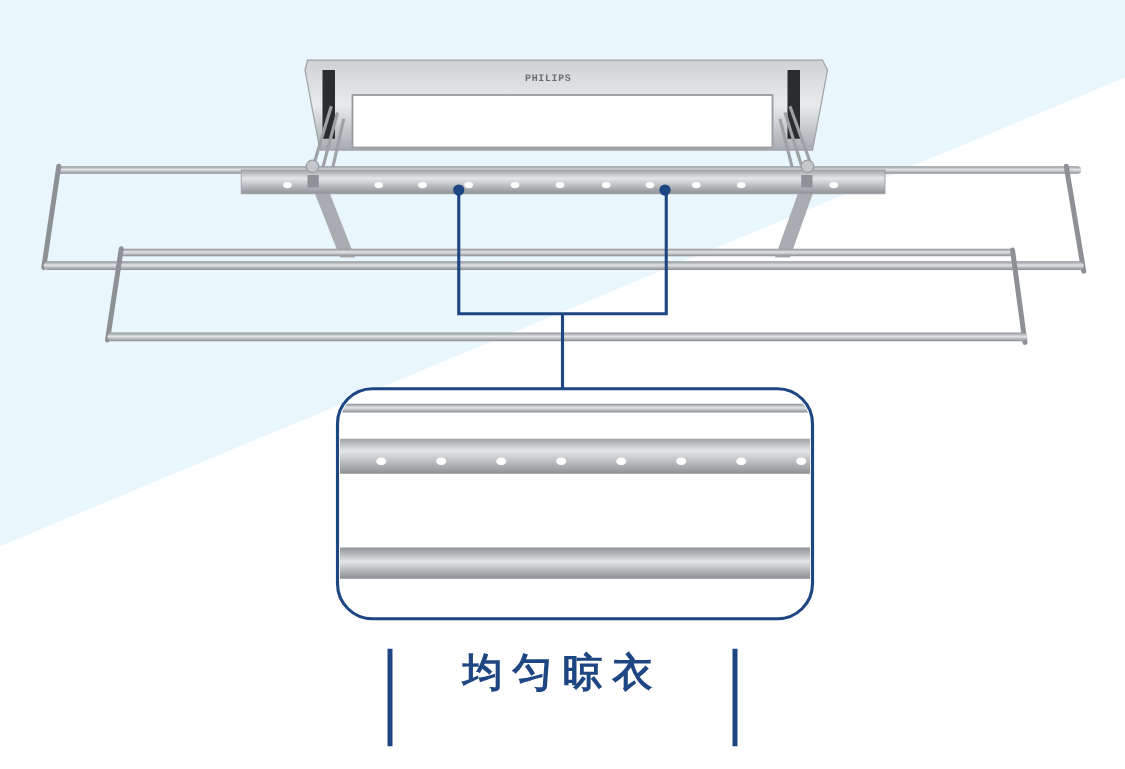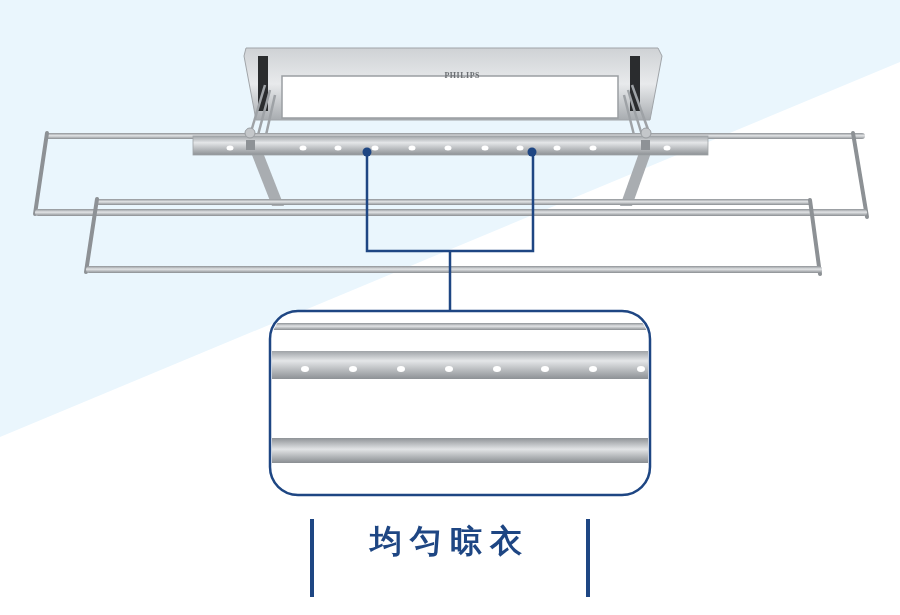--- a/index.html
+++ b/index.html
@@ -1,25 +1,25 @@
 <!DOCTYPE html>
 <html><head>
 <meta charset="utf-8">
 <style>
   html, body { margin: 0; padding: 0; }
   body { width: 900px; height: 615px; position: relative; overflow: hidden; background: #ffffff; font-family: "DejaVu Sans", sans-serif; }
   .stage { position: absolute; left: 0; top: 0; width: 900px; height: 615px; }
   .bg { position: absolute; inset: 0; }
   svg.scene { position: absolute; left: 0; top: 0; }
-  .brand { position: absolute; left: 420px; top: 71px; width: 60px; text-align: right; font-family: Liberation Serif, serif; font-size: 8px; font-weight: bold; color: #6b6f73; letter-spacing: 0.5px; }
+  .brand { position: absolute; left: 420px; top: 59px; width: 60px; text-align: left; font-family: Liberation Mono, monospace; font-size: 8px; font-weight: bold; color: #6b6f73; letter-spacing: 0.5px; }
   .caption { position: absolute; left: 305px; top: 517px; width: 290px; height: 80px; }
   .caption .bar-l, .caption .bar-r { position: absolute; top: 2px; width: 4px; height: 78px; background: #1e4683; }
   .caption .bar-l { left: 5px; }
   .caption .bar-r { right: 5px; }
-  .caption .title { position: absolute; left: 0; right: 0; top: 4px; text-align: center; font-family: Liberation Sans, sans-serif; font-weight: bold; font-size: 32px; letter-spacing: 8px; color: #1e4683; line-height: 40px; }
+  .caption .title { position: absolute; left: 0; right: 0; top: 4px; text-align: center; font-family: Liberation Mono, monospace; font-weight: bold; font-size: 32px; letter-spacing: 8px; color: #1e4683; line-height: 40px; }
   .caption .subtitle { position: absolute; left: 0; right: 0; top: 48px; text-align: center; font-family: "DejaVu Sans", sans-serif; font-size: 20px; letter-spacing: 2px; color: #1e4683; line-height: 26px; }
 </style>
 </head>
 <body>
 
 <div class="stage">
 
   <svg class="bg" width="900" height="615" viewBox="0 0 900 615">
     <polygon points="0,0 900,0 900,62 0,437" fill="#eaf6fd"></polygon>
   </svg>

